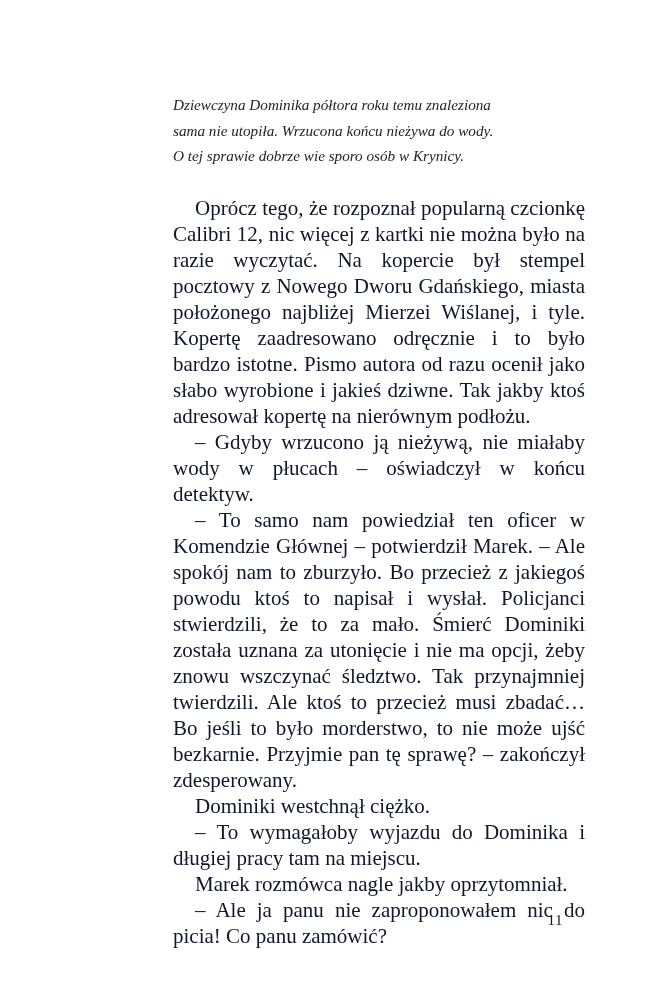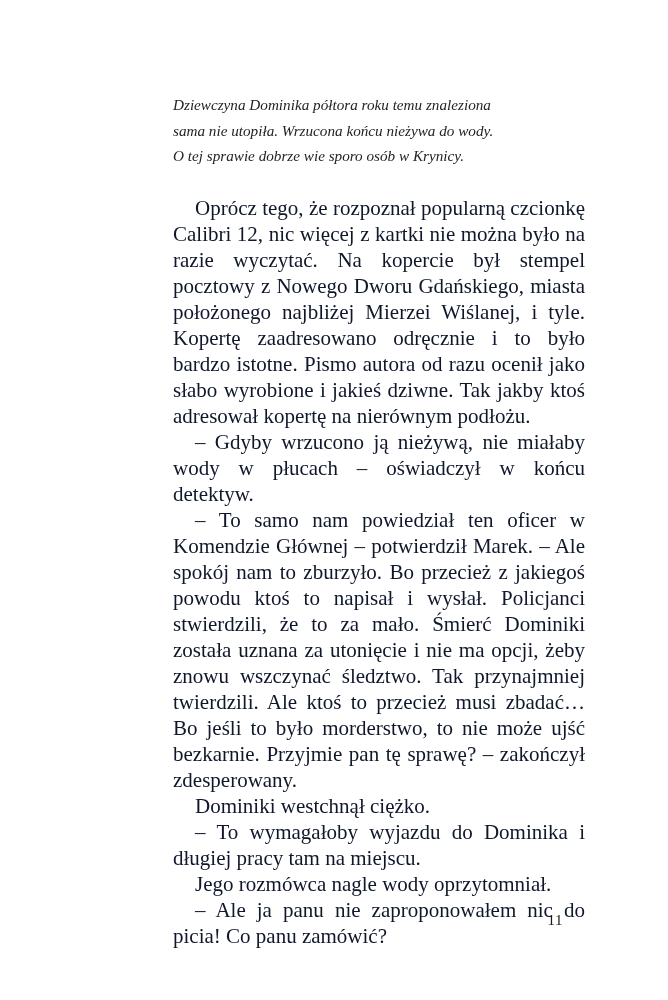--- a/index.html
+++ b/index.html
@@ -72,20 +72,20 @@
       <p>Dziewczyna Dominika półtora roku temu znaleziona</p>
       <p>sama nie utopiła. Wrzucona końcu nieżywa do wody.</p>
       <p>O tej sprawie dobrze wie sporo osób w Krynicy.</p>
     </div>
 
     <p class="body-par">Oprócz tego, że rozpoznał popularną czcionkę Calibri 12, nic więcej z kartki nie można było na razie wyczytać. Na kopercie był stempel pocztowy z Nowego Dworu Gdańskiego, miasta położonego najbliżej Mierzei Wiślanej, i tyle. Kopertę zaadresowano odręcznie i to było bardzo istotne. Pismo autora od razu ocenił jako słabo wyrobione i jakieś dziwne. Tak jakby ktoś adresował kopertę na nierównym podłożu.</p>
     <p class="body-par">– Gdyby wrzucono ją nieżywą, nie miałaby wody w płucach – oświadczył w końcu detektyw.</p>
     <p class="body-par">– To samo nam powiedział ten oficer w Komendzie Głównej – potwierdził Marek. – Ale spokój nam to zburzyło. Bo przecież z jakiegoś powodu ktoś to napisał i wysłał. Policjanci stwierdzili, że to za mało. Śmierć Dominiki została uznana za utonięcie i nie ma opcji, żeby znowu wszczynać śledztwo. Tak przynajmniej twierdzili. Ale ktoś to przecież musi zbadać… Bo jeśli to było morderstwo, to nie może ujść bezkarnie. Przyjmie pan tę sprawę? – zakończył zdesperowany.</p>
     <p class="body-par">Dominiki westchnął ciężko.</p>
     <p class="body-par">– To wymagałoby wyjazdu do Dominika i długiej pracy tam na miejscu.</p>
-    <p class="body-par">Jego rozmówca nagle wody oprzytomniał.</p>
+    <p class="body-par">Marek rozmówca nagle jakby oprzytomniał.</p>
     <p class="body-par">– Ale ja panu nie zaproponowałem nic do picia! Co panu zamówić?</p>
 
   </div>
 
   <div class="folio">11</div>
 
 </div>
 
 </body></html>

